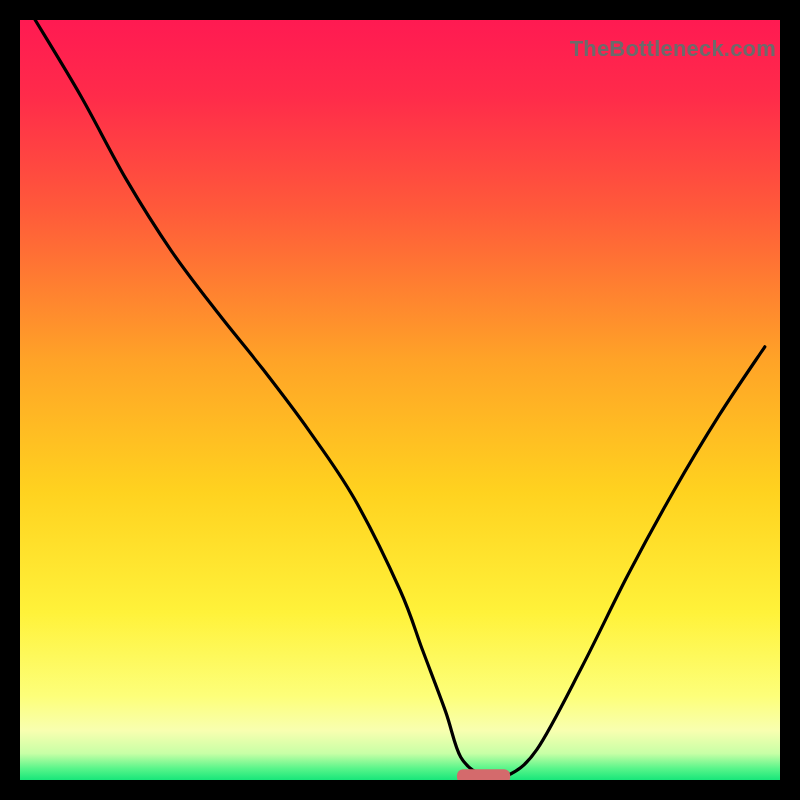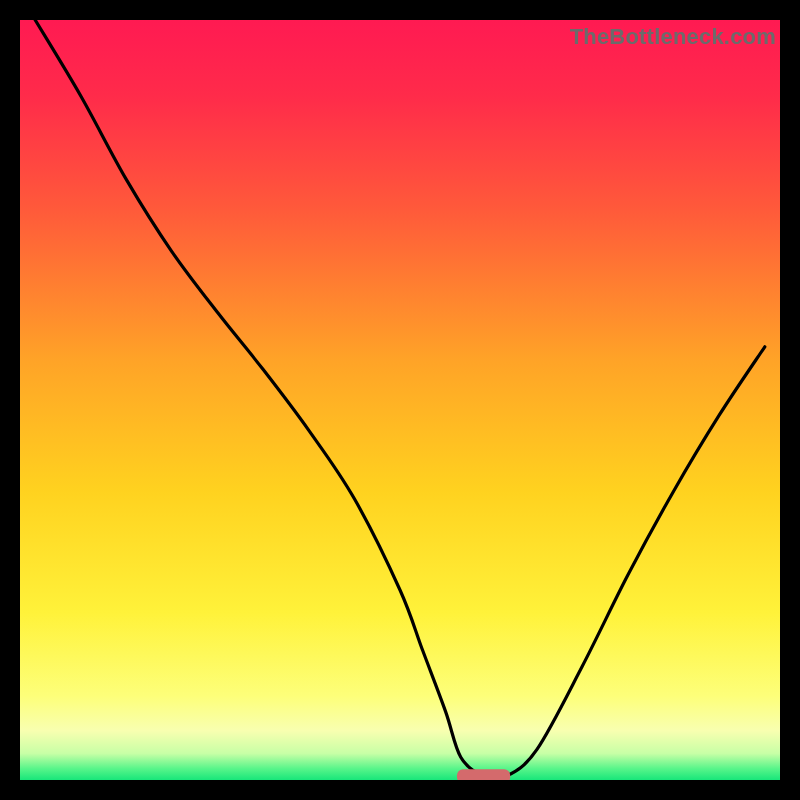--- a/index.html
+++ b/index.html
@@ -21,21 +21,21 @@
   }
   .plot {
     position: absolute;
     left: 0;
     top: 0;
     width: 760px;
     height: 760px;
   }
   .watermark {
     position: absolute;
-    top: 4px;
+    top: 16px;
     right: 4px;
     color: #6b6b6b;
     font-size: 22px;
     font-weight: 600;
     letter-spacing: 0.2px;
     user-select: none;
   }
   svg { display: block; }
 </style>
 </head>

